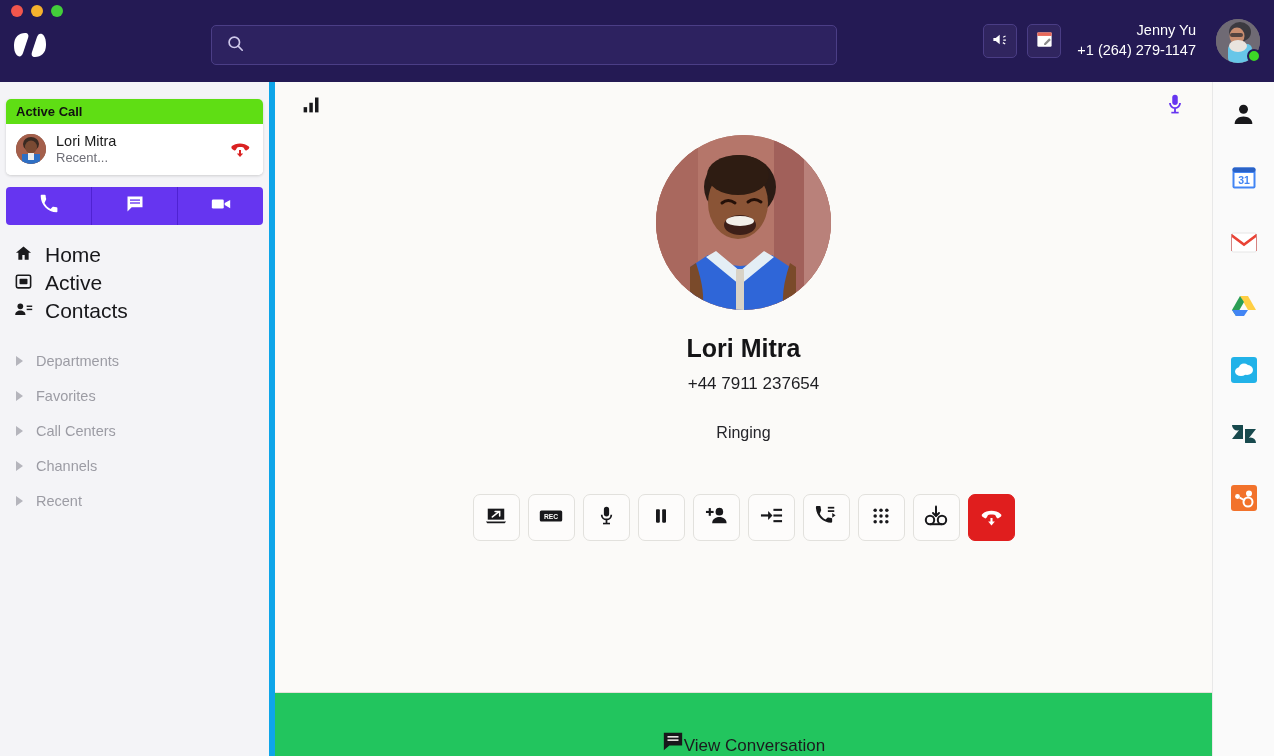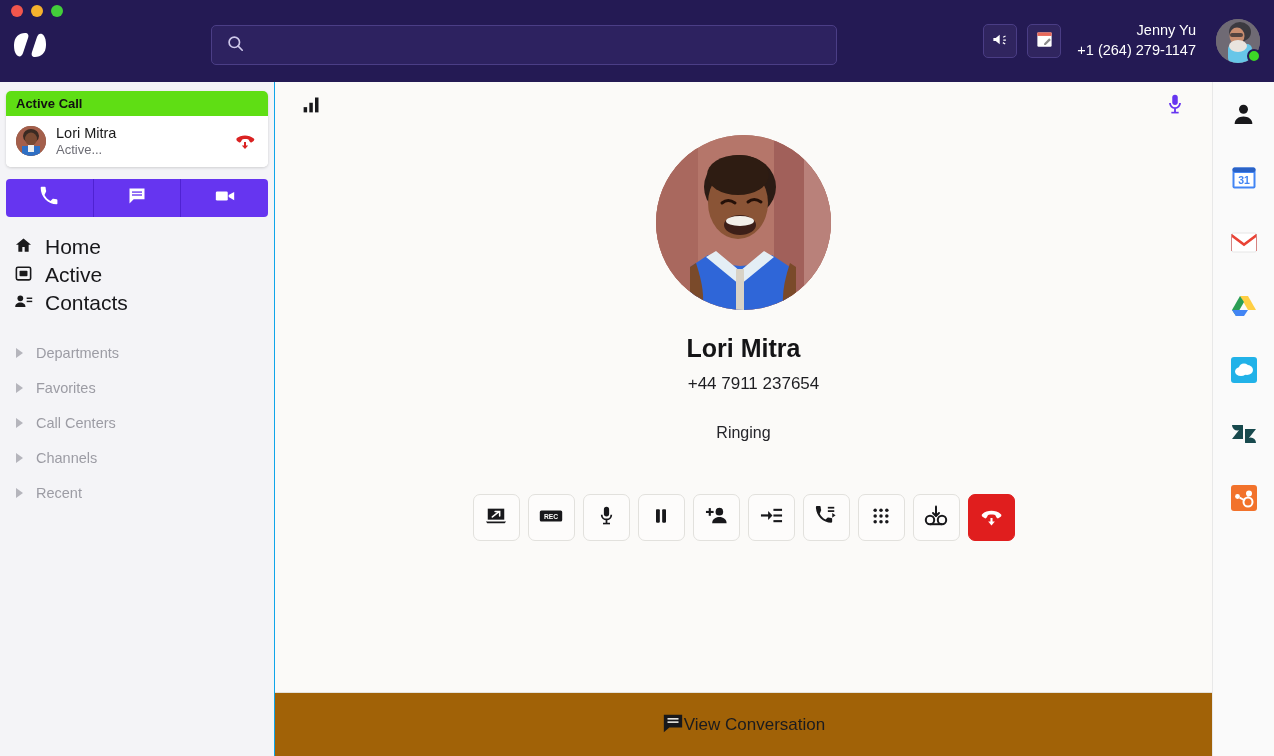--- a/index.html
+++ b/index.html
@@ -71,22 +71,22 @@
     background: #3DD627; border: 2px solid #241A54;
   }
 
   
   .body { flex: 1; display: flex; min-height: 0; }
 
   
   .sidebar {
     width: 275px; flex: 0 0 275px;
     background: #F4F4F7;
-    border-right: 1px solid #0ea5e9;
-    padding-top: 6px;
+    border-right: 6px solid #0ea5e9;
+    padding-top: 14px;
     position: relative;
   }
   .call-card {
     margin: 3px 6px 0 6px;
     border-radius: 5px; overflow: hidden;
     box-shadow: 0 1px 3px rgba(0,0,0,.16);
     background: #fff;
   }
   .call-card-hd {
     background: #5FDE14; color: #111;
@@ -172,23 +172,23 @@
     width: 47px; height: 47px; border-radius: 7px;
     background: #FDFCFB; border: 1px solid #E2E1DD;
     display: flex; align-items: center; justify-content: center;
   }
   .ctl.end {
     background: #E01E1E; border-color: #E01E1E;
   }
 
   .bottom-bar {
     height: 64px; flex: 0 0 64px;
-    background: #a16207;
+    background: #22c55e;
     border-top: 1px solid #E4E2DB;
-    display: flex; align-items: center; justify-content: center;
+    display: flex; align-items: flex-end; justify-content: center;
   }
   .bottom-label { font-size: 17px; color: #1B1B1E; }
 
   
   .rail {
     width: 62px; flex: 0 0 62px;
     background: #FAFAFA;
     border-left: 1px solid #E8E8E8;
     padding-top: 18px;
     display: flex; flex-direction: column; align-items: center;
@@ -283,21 +283,21 @@
             <svg width="30" height="30" viewBox="0 0 30 30">
               <rect width="30" height="30" fill="#A45F4B"></rect>
               <ellipse cx="15" cy="10" rx="8" ry="7" fill="#3A2A22"></ellipse>
               <ellipse cx="15" cy="13" rx="6" ry="6.5" fill="#7A4A33"></ellipse>
               <rect x="6" y="20" width="18" height="10" fill="#2E6FC4"></rect>
               <rect x="12" y="19" width="6" height="7" fill="#EDEDED"></rect>
             </svg>
           </div>
           <div class="mini-txt">
             <div class="mini-name">Lori Mitra</div>
-            <div class="mini-sub">Active...</div>
+            <div class="mini-sub">Recent...</div>
           </div>
           <div class="hangup-mini">
             <span>
               <svg width="24" height="24" viewBox="0 0 24 24" fill="#DA2222">
                 <path d="M3.2 11.6c5-4.2 12.6-4.2 17.6 0 .8.7.6 1.6-.2 2.3l-1.8 1.4c-.7.5-1.6.3-2-.5l-1-1.8c-.2-.4-.6-.6-1-.7-1.6-.3-3.3-.3-4.9 0-.4.1-.8.3-1 .7l-1 1.8c-.4.8-1.3 1-2 .5l-1.8-1.4c-.8-.7-1-1.6-.2-2.3z"></path>
                 <path d="M11 15h2v4h-2z"></path>
                 <path d="M12 22l-3.2-3.6h6.4z"></path>
               </svg>
             </span>
           </div>

